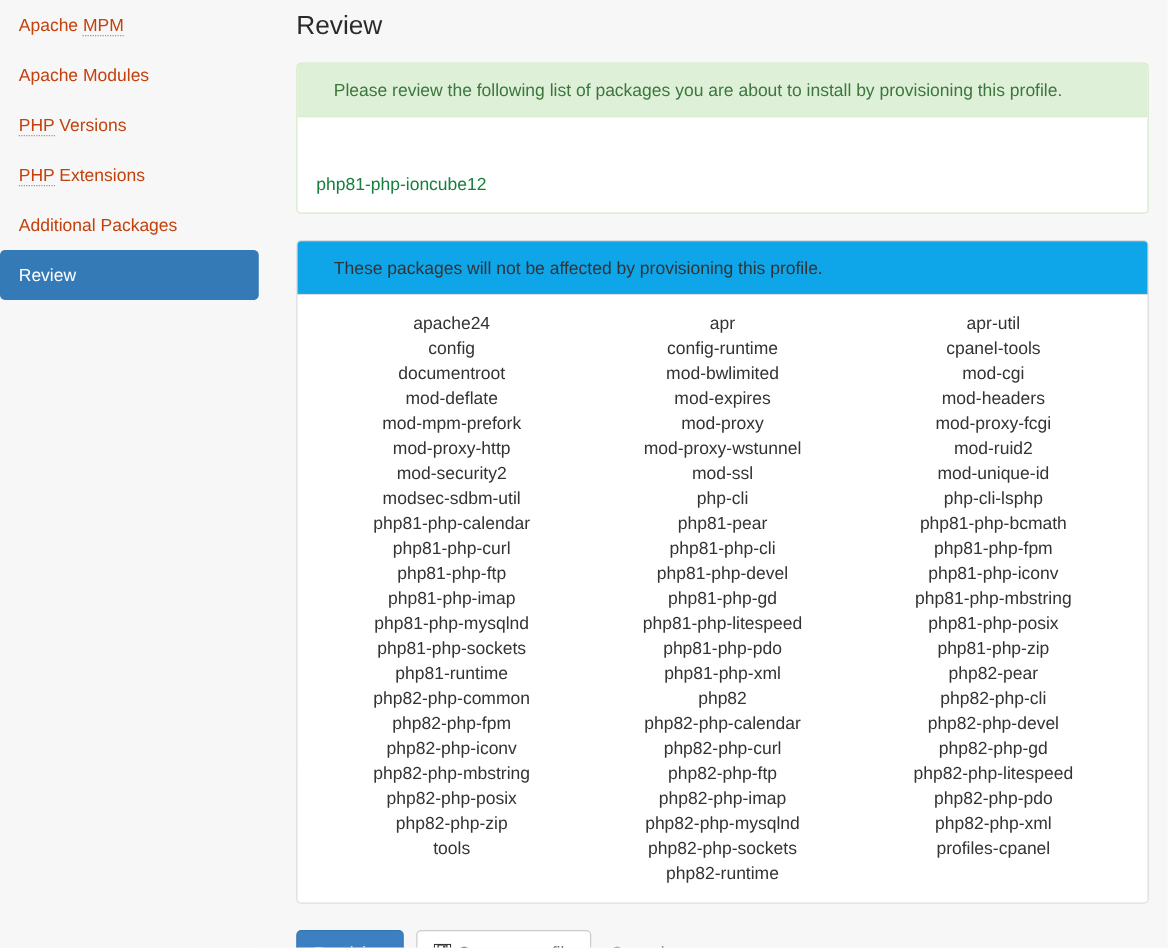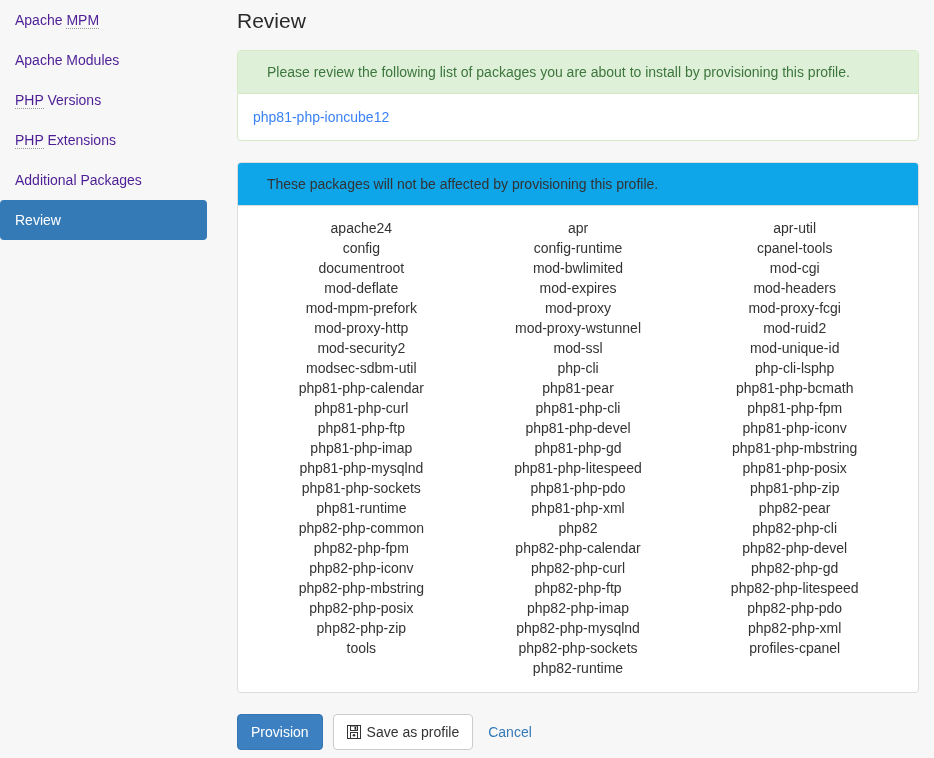--- a/index.html
+++ b/index.html
@@ -17,21 +17,21 @@
   
   .sidebar {
     position: absolute; left: 0; top: 0;
     width: 207px;
   }
   .nav-item {
     display: block;
     padding: 10px 15px;
     font-size: 14px;
     line-height: 20px;
-    color: #4c1d95;
+    color: #c2410c;
     text-decoration: none;
     cursor: pointer;
   }
   .nav-item.active {
     background: #337ab7;
     color: #ffffff;
     border-radius: 4px;
   }
   .abbr {
     border-bottom: 1px dotted #999;
@@ -71,21 +71,21 @@
     color: #3c763d;
     border-bottom: 1px solid #d6e9c6;
   }
   .panel-default > .panel-heading {
     background: #0ea5e9;
     color: #333;
     border-bottom: 1px solid #ddd;
   }
   .panel-body { padding: 13px 15px; }
 
-  .single-pkg { font-size: 14px; line-height: 20px; color: #3b82f6; }
+  .single-pkg { font-size: 14px; line-height: 20px; color: #15803d; margin-top: 30px; }
 
   
   .pkg-columns {
     display: flex;
     padding: 12px 15px 14px 15px;
     text-align: center;
   }
   .pkg-col {
     flex: 1 1 0;
     min-width: 0;

